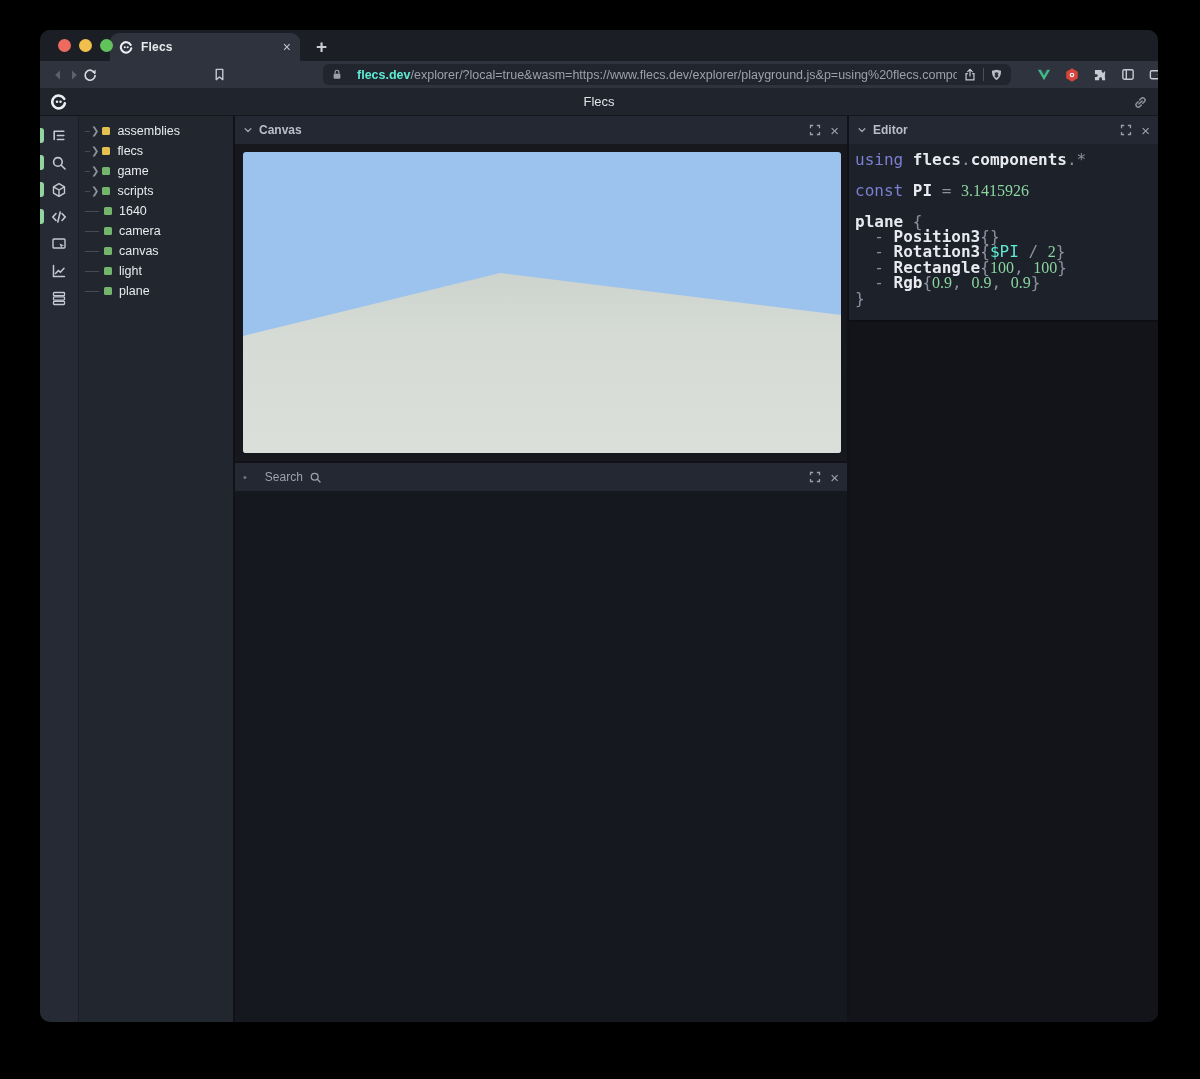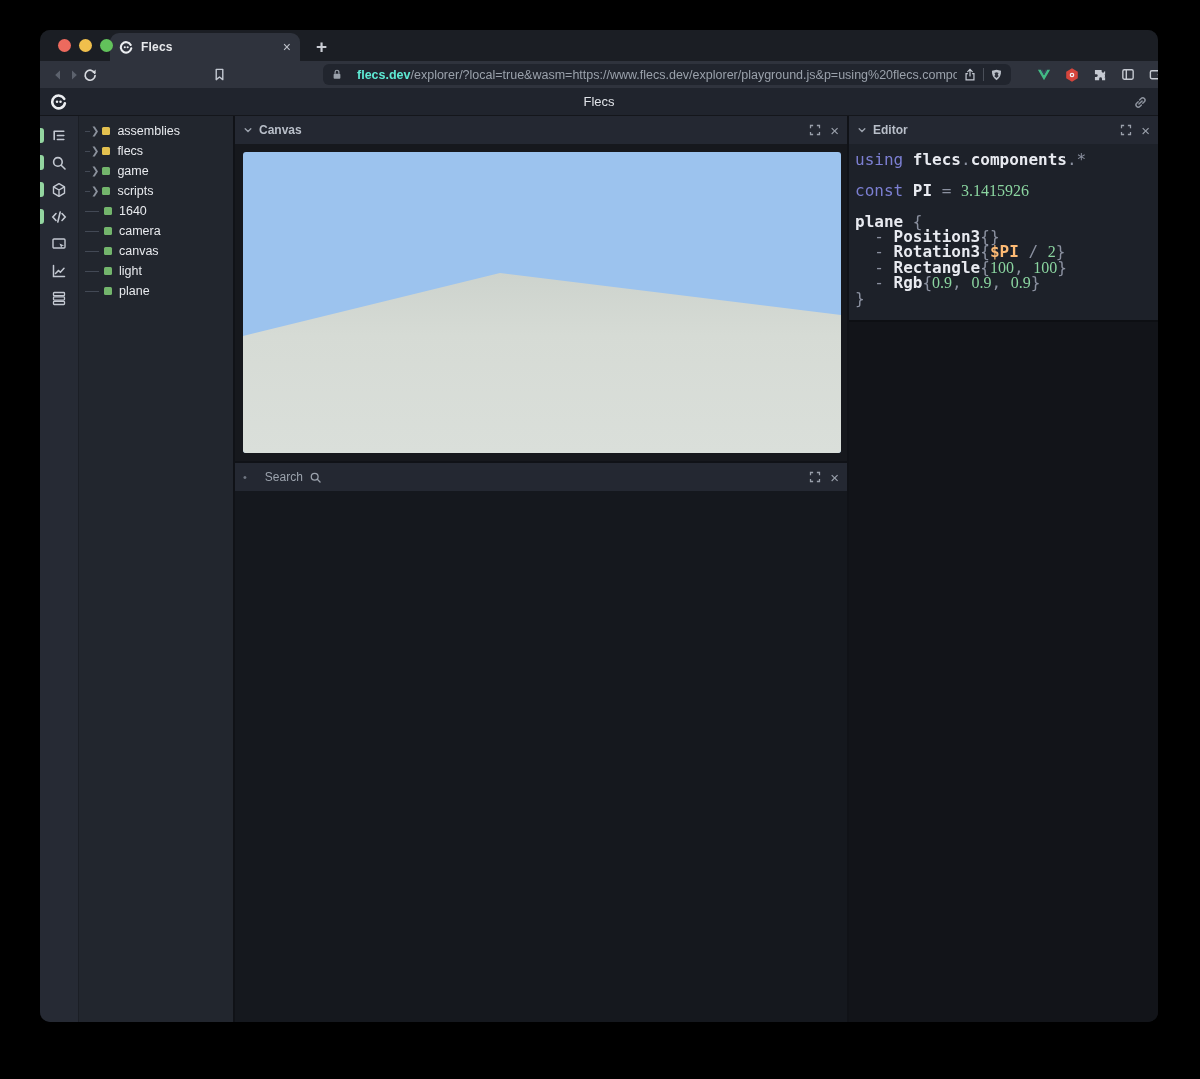--- a/index.html
+++ b/index.html
@@ -63,21 +63,21 @@
   .hgap { height:2px; background:#101217; flex:none; }
   .mainrest { flex:1; background:#15181e; }
 
   .codearea { height:176px; background:#1d2129; flex:none; padding:8px 6px; overflow:hidden;
               font-family:"DejaVu Sans Mono",monospace; font-size:16px; line-height:15.4px; }
   .cline { white-space:pre; min-height:15.4px; }
   .tk-kw { color:#7c7fd2; }
   .tk-id { color:#e8eaf0; font-weight:bold; }
   .tk-pun { color:#8b91a0; }
   .tk-num { color:#8bd5a0;font-family:Liberation Serif, serif; }
-  .tk-var { color:#fdba74; font-weight:bold; }
+  .tk-var { color:#5eead4; font-weight:normal; }
   .tk-pln { color:#aab0ba; }
   .editorrest { flex:1; background:#121419; border-top:2px solid #0d0f13; }
 
   svg { display:block; }
 </style>
 </head>
 <body>
 
 <div class="window">
 

